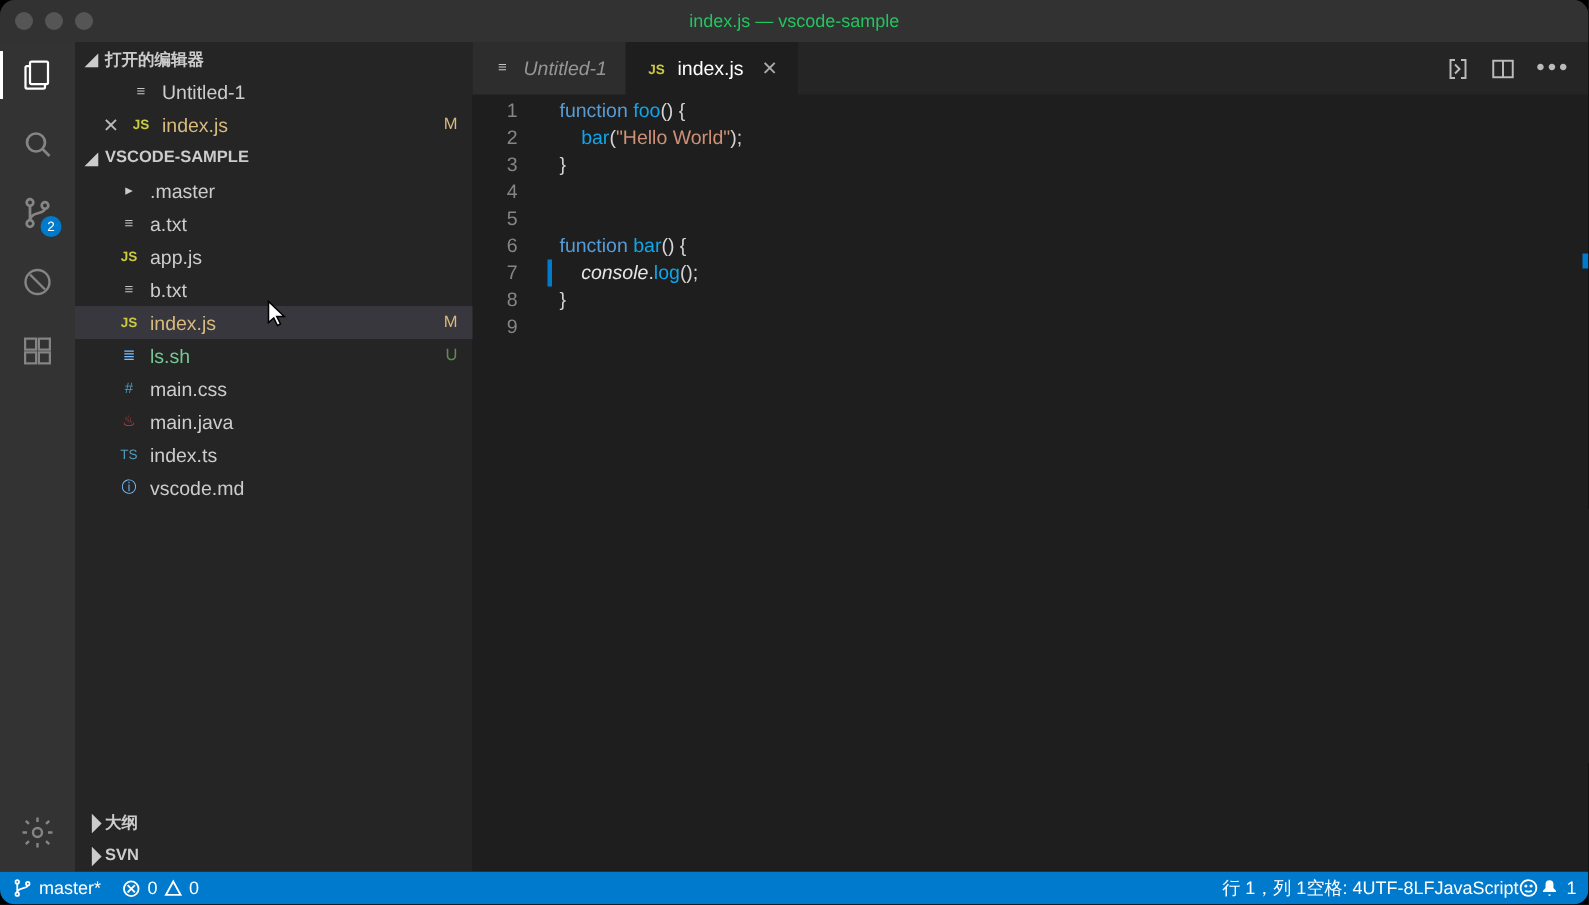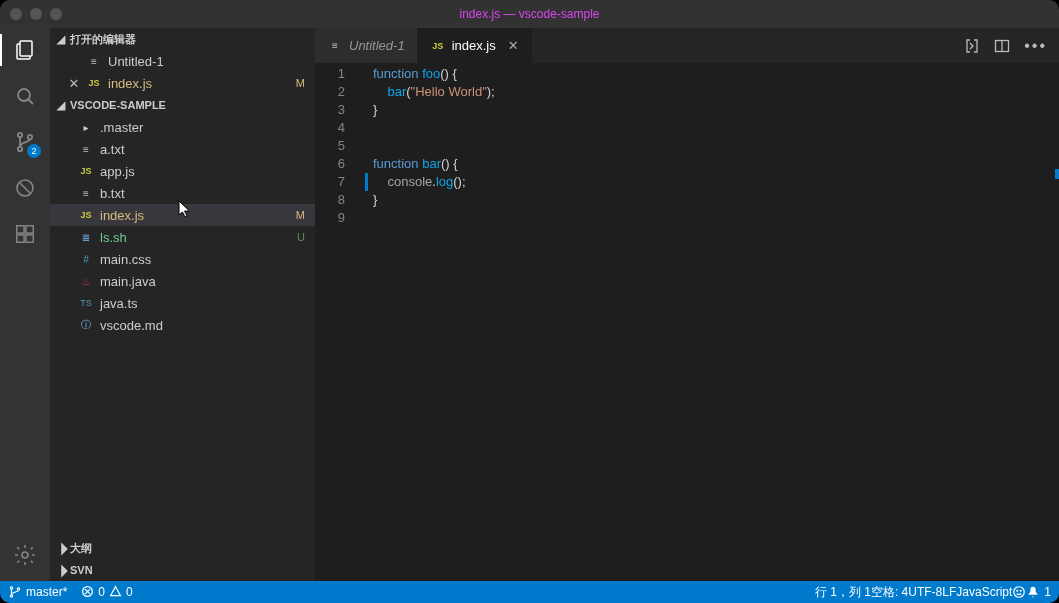--- a/index.html
+++ b/index.html
@@ -3,21 +3,21 @@
 <meta charset="utf-8">
 <style>
   * { margin:0; padding:0; box-sizing:border-box; font-family: -apple-system, "SF Pro", "Helvetica Neue", Arial, sans-serif; }
   body { background:#000; color:#ccc; font-size:13px; }
   .window { position:relative; width:1059px; height:603px; background:#1e1e1e; border-radius:10px; overflow:hidden; }
 
   
   .titlebar { height:28px; background:#323233; display:flex; align-items:center; padding:0 10px; position:relative; }
   .traffic { display:flex; gap:8px; }
   .dot { width:12px; height:12px; border-radius:50%; background:#555; }
-  .title-text { position:absolute; left:0; right:0; text-align:center; color:#d946ef; font-size:12px; pointer-events:none; }
+  .title-text { position:absolute; left:0; right:0; text-align:center; color:#22c55e; font-size:12px; pointer-events:none; }
 
   .body { display:flex; height:calc(100% - 28px - 22px); }
 
   
   .activitybar { width:50px; background:#333333; display:flex; flex-direction:column; align-items:center; padding-top:8px; gap:18px; }
   .act-icon { width:28px; height:28px; display:flex; align-items:center; justify-content:center; color:#858585; position:relative; }
   .act-icon.active { color:#fff; }
   .act-icon.active::before { content:""; position:absolute; left:-11px; top:-2px; bottom:-2px; width:2px; background:#fff; }
   .act-spacer { flex:1; }
   .badge { position:absolute; bottom:-2px; right:-2px; background:#007acc; color:#fff; border-radius:8px; font-size:9px; min-width:14px; height:14px; display:flex; align-items:center; justify-content:center; padding:0 3px; }
@@ -55,29 +55,29 @@
   .tab-actions { margin-left:auto; display:flex; align-items:center; gap:14px; padding:0 12px; color:#bbb; }
 
   .code { flex:1; display:flex; font-family: Menlo, Consolas, "Courier New", monospace; font-size:13px; line-height:18px; padding-top:2px; position:relative; }
   .gutter { width:46px; text-align:right; color:#858585; padding-right:16px; }
   .gutter div { height:18px; }
   .codelines { flex:1; padding-left:12px; position:relative; }
   .codelines div { height:18px; white-space:pre; }
   .kw { color:#569cd6; }
   .fn { color:#0ea5e9; }
   .str { color:#ce9178; }
-  .obj { color:#a3a3a3; }
+  .obj { color:#e5e5e5;font-style:italic; }
   .p { color:#d4d4d4; }
   .line-deco { position:absolute; left:-8px; top:0; width:3px; height:18px; background:#007acc; }
   .minimap-mark { position:absolute; right:0; width:4px; height:10px; background:#007acc; }
 
   
   .statusbar { height:22px; background:#007acc; color:#fff; display:flex; align-items:center; font-size:12px; padding:0 8px; gap:14px; }
   .statusbar .right { margin-left:auto; display:flex; align-items:center; }
-  .sb-item { display:flex; align-items:flex-start; gap:4px; cursor:pointer; }
+  .sb-item { display:flex; align-items:center; gap:4px; cursor:pointer; }
 
   .cursor-arrow { position:absolute; left:178px; top:200px; pointer-events:none; }
 
   svg { display:block; }
 </style>
 </head>
 <body>
 
 <div class="window">
 
@@ -189,21 +189,21 @@
       <div class="item">
         <span class="ficon hash">#</span>
         <span>main.css</span>
       </div>
       <div class="item">
         <span class="ficon java">♨</span>
         <span>main.java</span>
       </div>
       <div class="item">
         <span class="ficon ts">TS</span>
-        <span>java.ts</span>
+        <span>index.ts</span>
       </div>
       <div class="item">
         <span class="ficon info">ⓘ</span>
         <span>vscode.md</span>
       </div>
 
       <div class="sidebar-bottom">
         <div class="section-header">
           <span class="twisty" style="transform:rotate(-45deg)">◢</span>
           <span>大纲</span>

